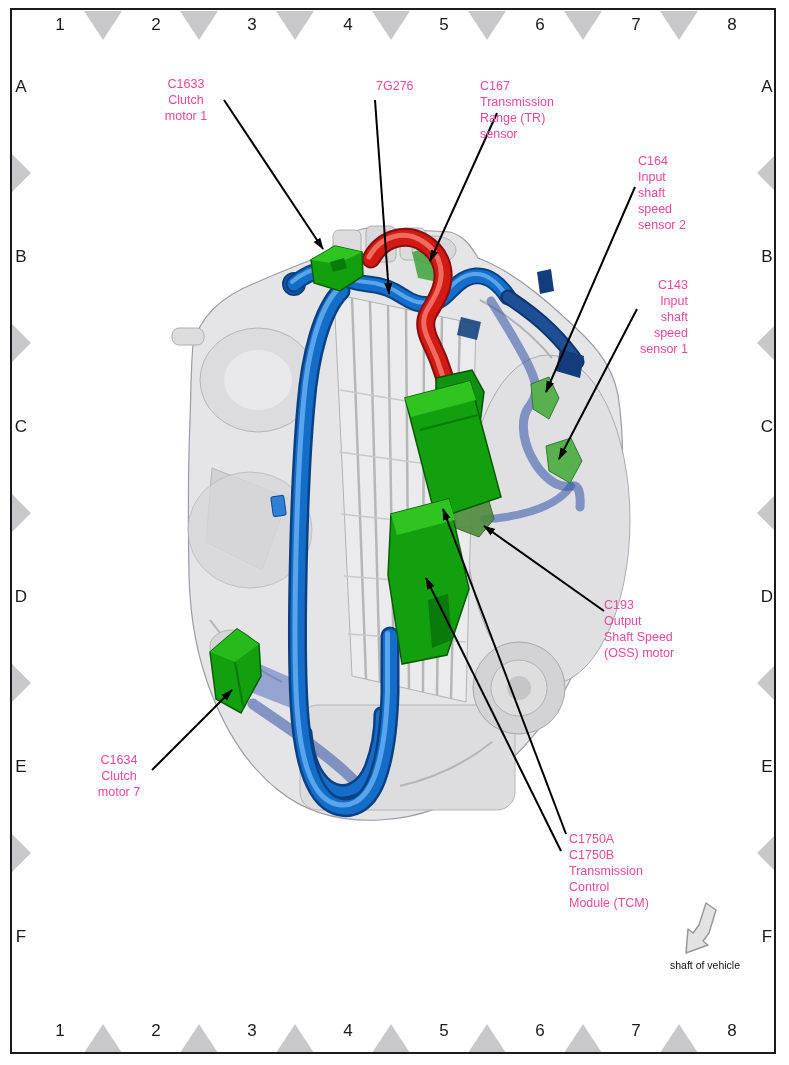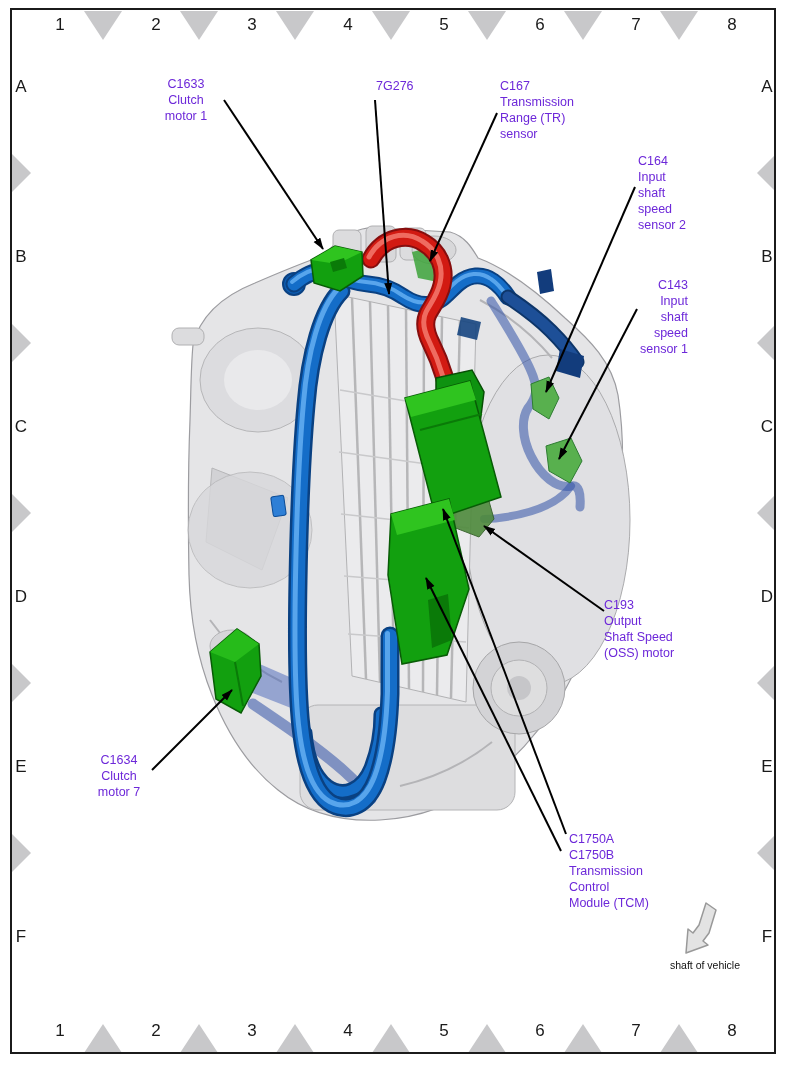--- a/index.html
+++ b/index.html
@@ -3,24 +3,24 @@
 <meta charset="utf-8">
 <style>
   html,body{margin:0;padding:0;background:#fff;}
   .page{position:relative;width:789px;height:1065px;background:#fff;overflow:hidden;
         font-family:"Liberation Sans", sans-serif;color:#111;}
   .frame{position:absolute;left:10px;top:8px;width:766px;height:1046px;
          border:2px solid #1b1b1b;box-sizing:border-box;}
   .gfx{position:absolute;left:0;top:0;}
   .gridnum{position:absolute;transform:translateX(-50%);font-size:17px;line-height:18px;color:#1a1a1a;}
   .gridletter{position:absolute;transform:translateX(-50%);font-size:17px;line-height:18px;color:#1a1a1a;}
-  .callout{position:absolute;font-size:12.5px;line-height:16px;color:#6d28d9;white-space:pre-line;}
+  .callout{position:absolute;font-size:12.5px;line-height:16px;color:#ec4899;white-space:pre-line;}
   .co-c1633{left:161px;top:76px;width:50px;text-align:center;}
   .co-7g276{left:376px;top:78px;}
-  .co-c167{left:500px;top:78px;}
+  .co-c167{left:480px;top:78px;}
   .co-c164{left:638px;top:153px;}
   .co-c143{left:640px;top:277px;text-align:right;}
   .co-c193{left:604px;top:597px;}
   .co-c1750{left:569px;top:831px;}
   .co-c1634{left:91px;top:752px;width:56px;text-align:center;}
   .orientation-label{position:absolute;left:705px;top:959px;transform:translateX(-50%);
                      font-size:10.5px;color:#111;white-space:nowrap;}
   
   .tblo{stroke:#0a4182;stroke-width:19;fill:none;stroke-linecap:round;stroke-linejoin:round}
   .tblm{stroke:#146dc8;stroke-width:14;fill:none;stroke-linecap:round;stroke-linejoin:round}

